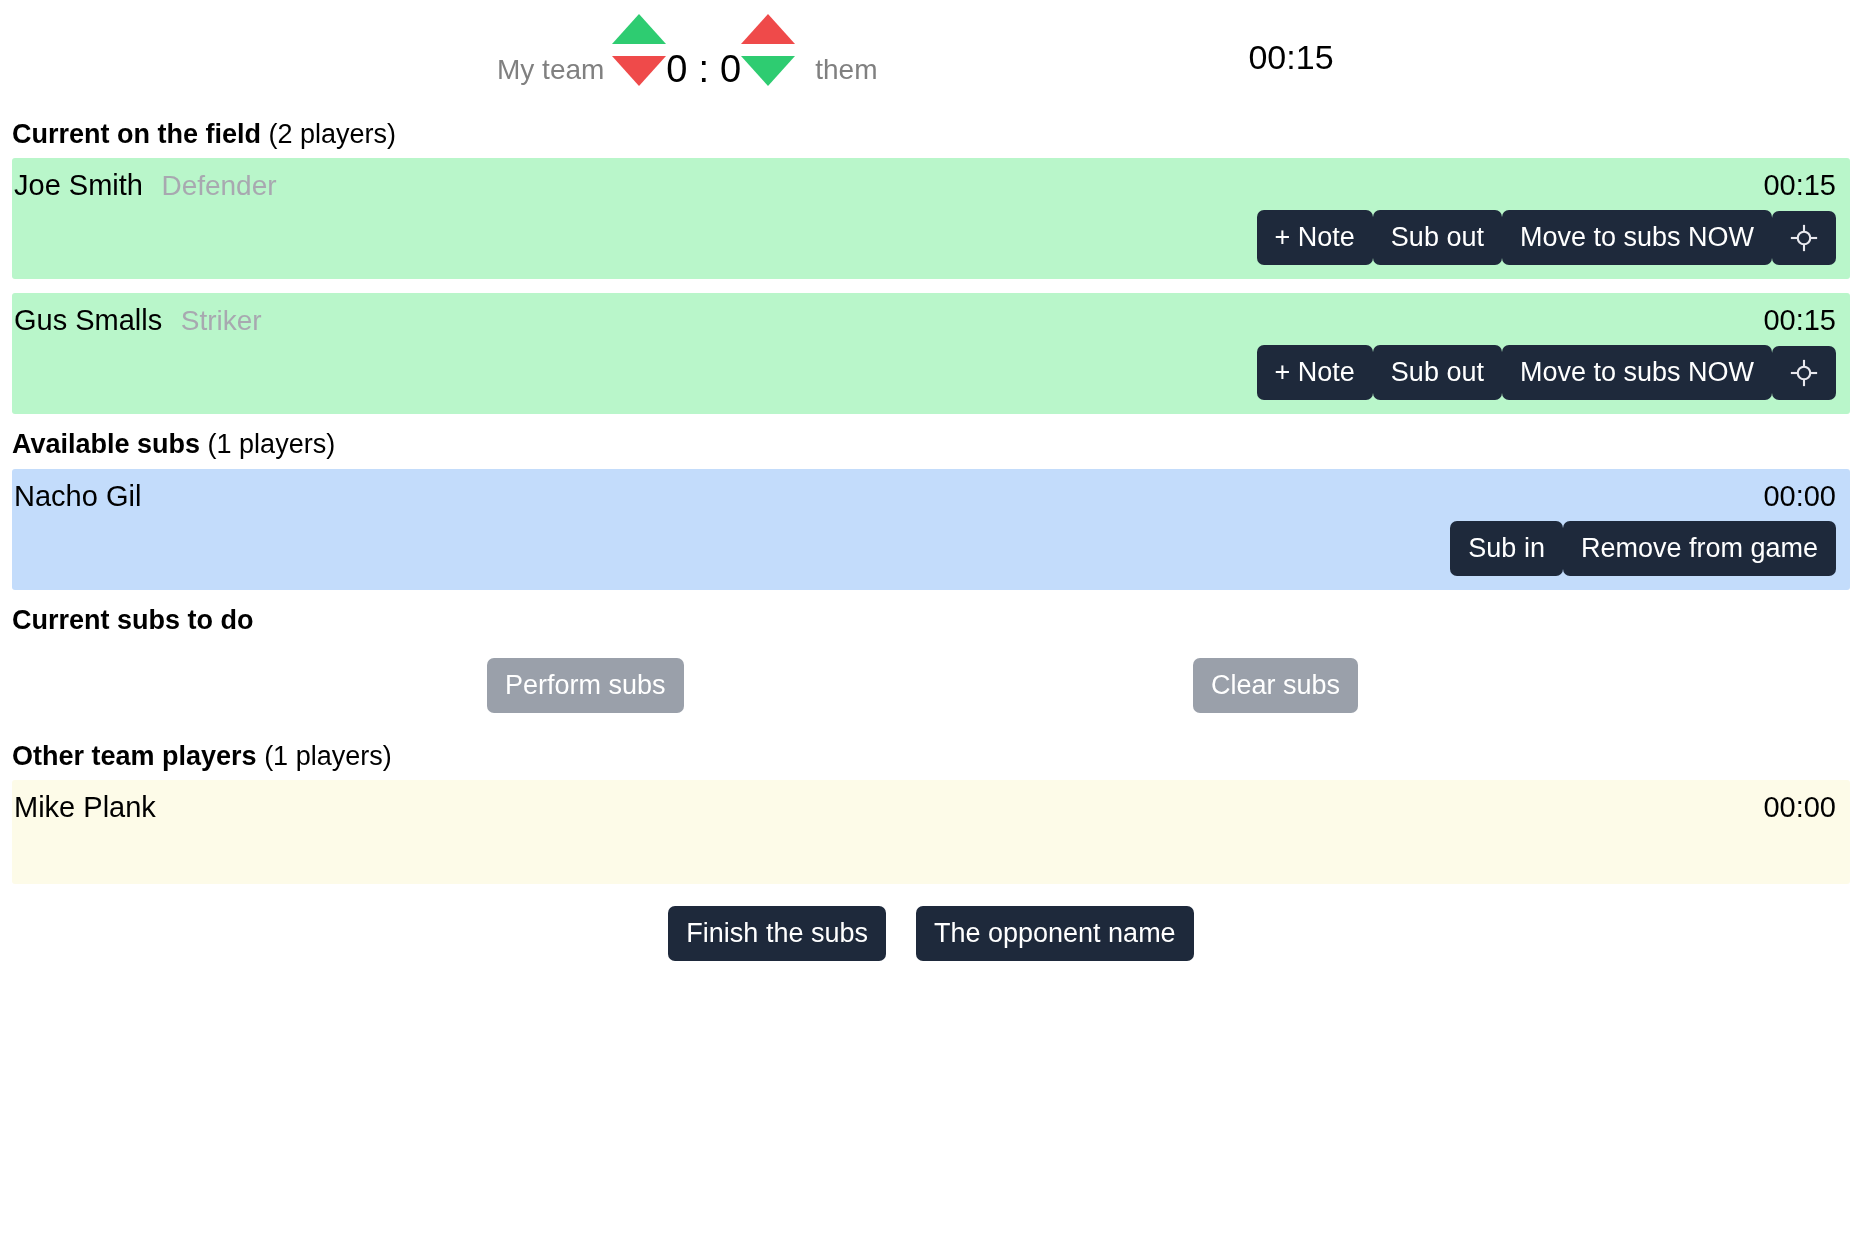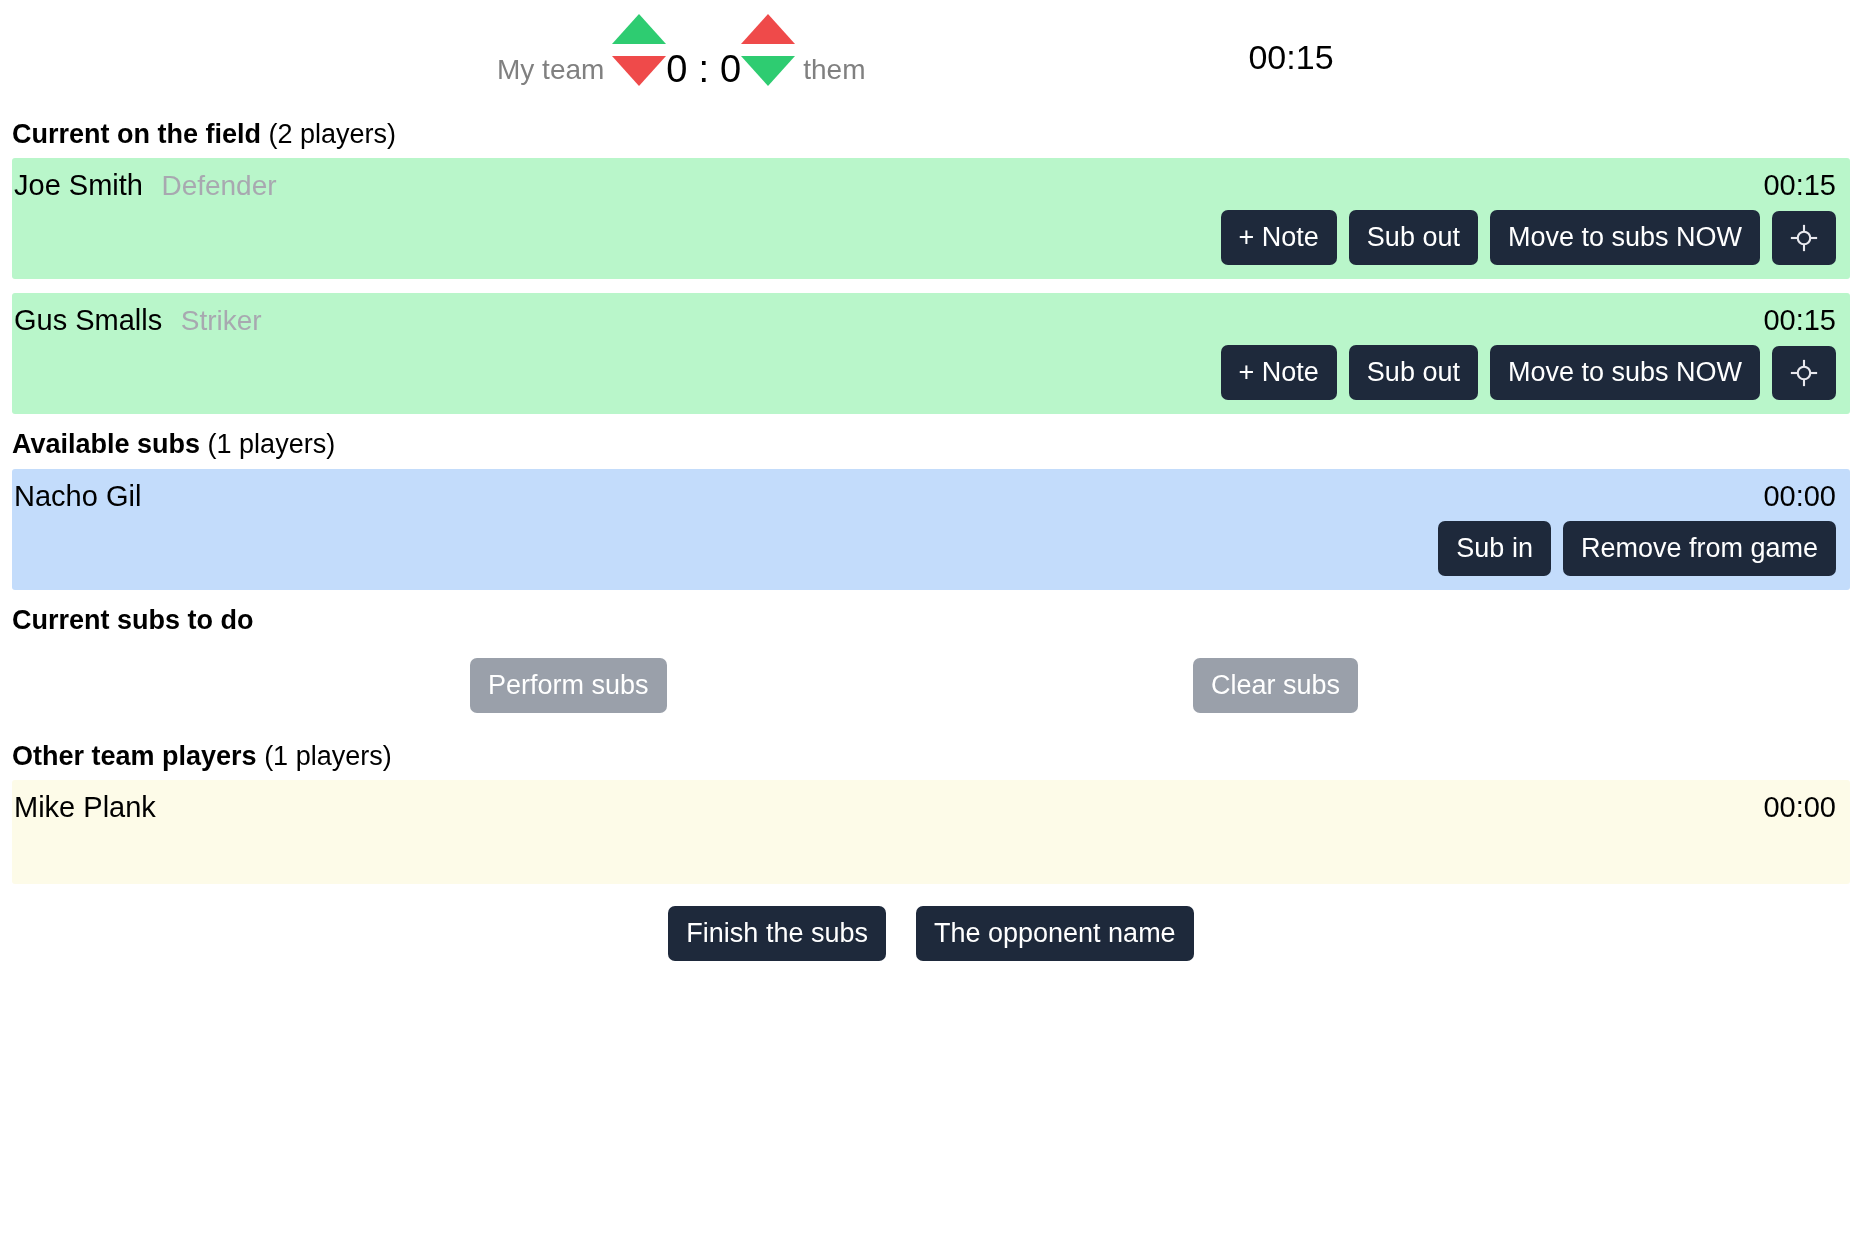--- a/index.html
+++ b/index.html
@@ -28,21 +28,21 @@
     display: flex;
     align-items: flex-start;
   }
   .score-label {
     font-size: 28px;
     color: #808080;
     line-height: 1;
     padding-top: 42px;
   }
   .score-label.left { margin-right: 8px; }
-  .score-label.right { margin-left: 8px; }
+  .score-label.right { margin-left: 20px; }
 
   .arrow-col {
     display: flex;
     flex-direction: column;
     align-items: center;
     width: 54px;
   }
   .tri {
     width: 0;
     height: 0;
@@ -130,21 +130,20 @@
     font-size: 29px;
     color: #000;
     line-height: 1.1;
     white-space: nowrap;
   }
 
   .btn-row {
     display: flex;
     justify-content: flex-end;
     align-items: center;
-    gap: 12px;
     margin-top: 8px;
   }
 
   
   .btn {
     background: #1e293b;
     color: #ffffff;
     border: none;
     border-radius: 7px;
     font-family: "Liberation Sans", sans-serif;
@@ -167,21 +166,21 @@
     color: #ffffff;
     cursor: default;
   }
 
   
   .subs-actions {
     position: relative;
     height: 96px;
     margin-top: 2px;
   }
-  .subs-actions .perform { position: absolute; left: 470px; top: 14px; }
+  .subs-actions .perform { position: absolute; left: 487px; top: 14px; }
   .subs-actions .clear   { position: absolute; left: 1193px; top: 14px; text-align: center; }
 
   
   .footer-actions {
     display: flex;
     justify-content: center;
     align-items: center;
     gap: 30px;
     margin-top: 22px;
   }

